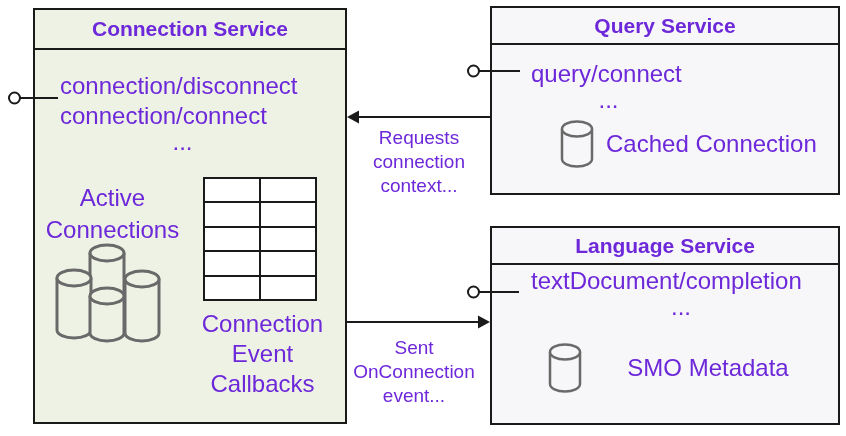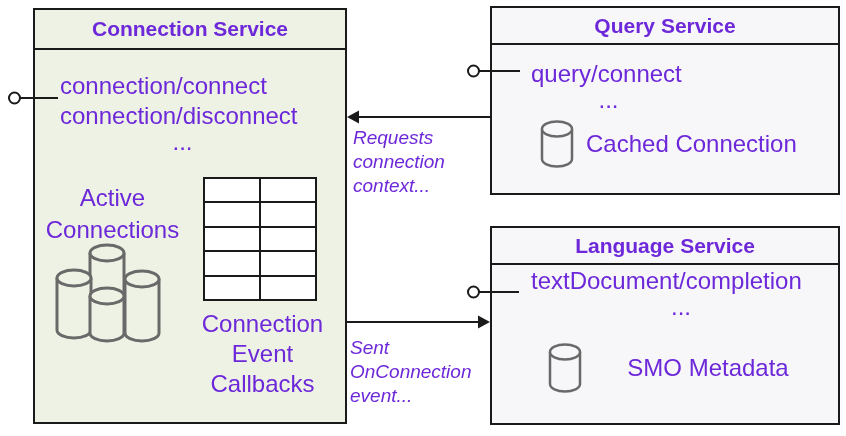--- a/index.html
+++ b/index.html
@@ -11,42 +11,42 @@
   .box-conn{background:#eef2e4;}
   .box-svc{background:#f7f7f9;}
   .title{box-sizing:border-box;border-bottom:2px solid #1a1a1a;
     font-weight:bold;font-size:21px;text-align:center;}
   .t40{height:40px;line-height:38px;}
   .t37{height:37px;line-height:35px;}
   .body-text{font-size:24px;line-height:30px;}
   .abs{position:absolute;}
   .ctr{text-align:center;}
   .dots{text-align:center;line-height:22px;font-size:24px;}
-  .edge-label{position:absolute;font-style:italic;font-size:19px;line-height:24px;
-    }
+  .edge-label{position:absolute;font-size:19px;line-height:24px;
+    text-align:center;}
   .grid-table{
     position:absolute;display:grid;grid-template-columns:1fr 1fr;
     border:1px solid #1a1a1a;background:#1a1a1a;
   }
   .grid-table .cell{border:1px solid #1a1a1a;background:#ffffff;}
   .icon-row{position:absolute;display:flex;align-items:center;gap:12px;}
   svg{display:block;}
   #overlay{position:absolute;left:0;top:0;pointer-events:none;z-index:6;}
 </style>
 </head>
 <body>
 
 <div id="canvas">
 
   <div class="box box-conn" style="left:33px;top:8px;width:314px;height:416px;">
     <div class="title t40">Connection Service</div>
 
     <div class="abs body-text" style="left:25px;top:61px;">
+      <div>connection/disconnect</div>
       <div>connection/connect</div>
-      <div>connection/disconnect</div>
       <div class="dots" style="width:245px;">...</div>
     </div>
 
     <div class="abs body-text ctr" style="left:0px;top:172px;width:155px;line-height:32px;">
       <div>Active</div>
       <div>Connections</div>
     </div>
 
     <svg class="abs" style="left:19px;top:233px;" width="110" height="102" viewBox="0 0 110 102">
       <g fill="#eef2e4" stroke="#696969" stroke-width="3">
@@ -80,21 +80,21 @@
       <div>Callbacks</div>
     </div>
   </div>
 
   <div class="box box-svc" style="left:490px;top:6px;width:350px;height:189px;">
     <div class="title t37">Query Service</div>
     <div class="abs body-text" style="left:39px;top:51px;">
       <div>query/connect</div>
       <div class="dots" style="width:155px;">...</div>
     </div>
-    <div class="icon-row" style="left:48px;top:112px;">
+    <div class="icon-row" style="left:68px;top:112px;">
       <svg width="34" height="48" viewBox="0 0 34 48">
         <g fill="#f7f7f9" stroke="#696969" stroke-width="2.5">
           <path d="M2 9 v30 a15 7.5 0 0 0 30 0 v-30"></path>
           <ellipse cx="17" cy="9" rx="15" ry="7.5"></ellipse>
         </g>
       </svg>
       <div class="body-text">Cached Connection</div>
     </div>
   </div>
 

